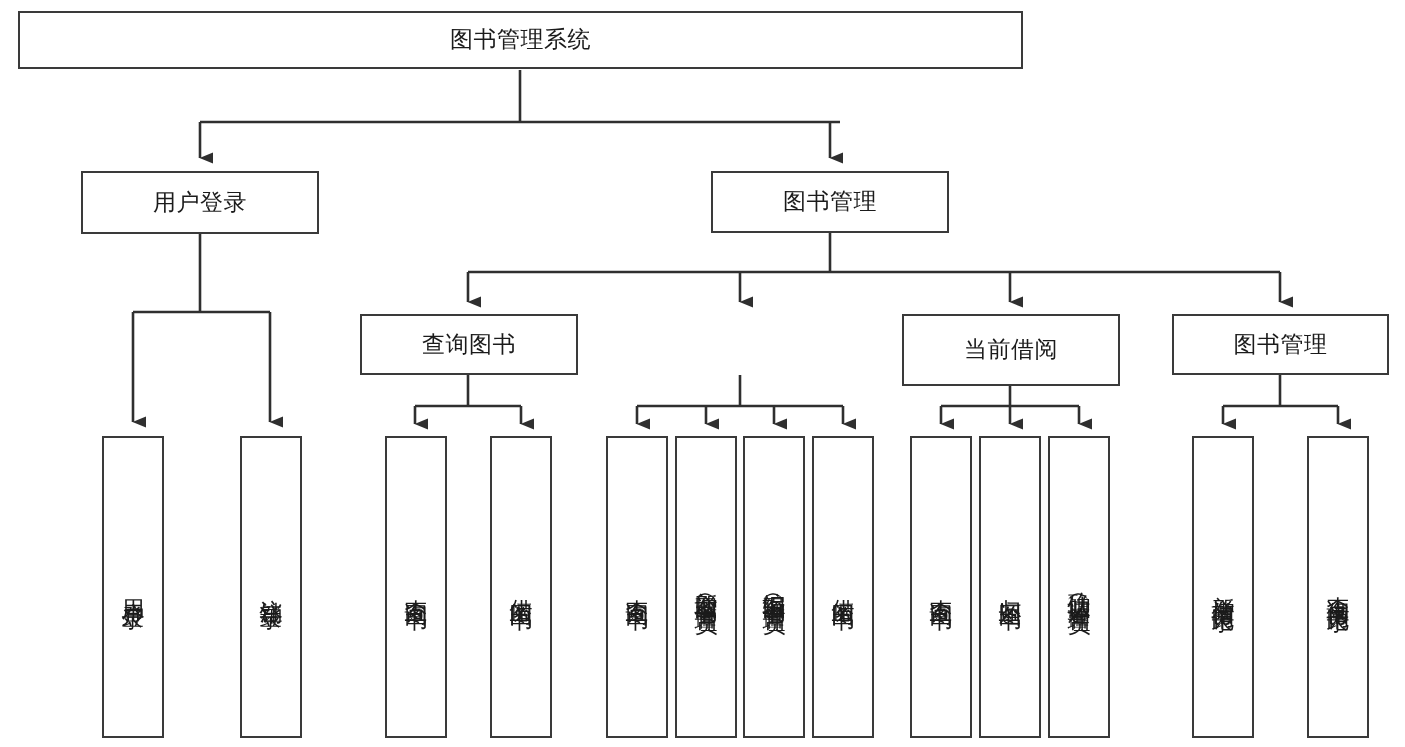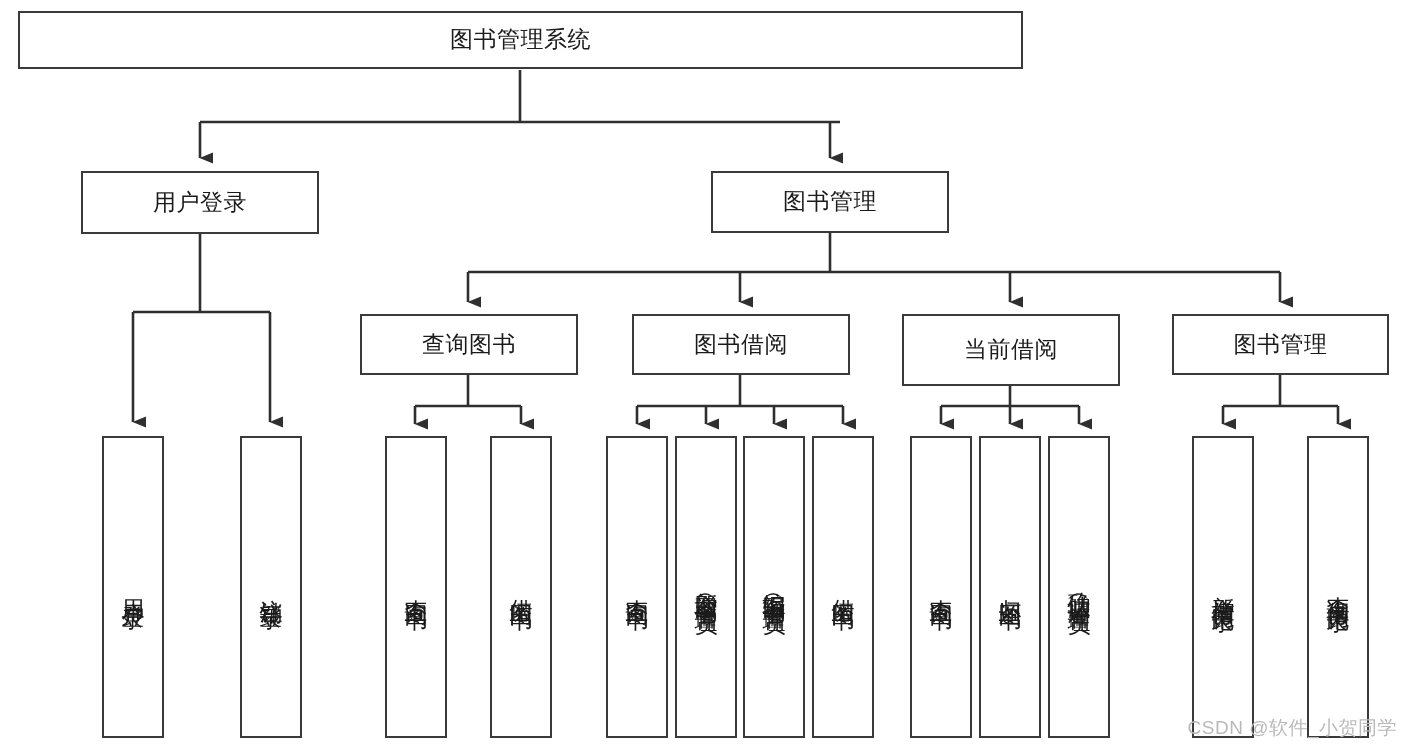--- a/index.html
+++ b/index.html
@@ -131,23 +131,20 @@
   </div>
 
   <div class="node h" style="left:711px; top:171px; width:238px; height:62px;">
     <span class="lbl">图书管理</span>
   </div>
 
   <div class="node h" style="left:360px; top:314px; width:218px; height:61px;">
     <span class="lbl">查询图书</span>
   </div>
 
-  <div class="node h" style="left:632px; top:314px; width:218px; height:61px;">
-    <span class="lbl">图书借阅</span>
-  </div>
 
   <div class="node h" style="left:902px; top:314px; width:218px; height:72px;">
     <span class="lbl">当前借阅</span>
   </div>
 
   <div class="node h" style="left:1172px; top:314px; width:217px; height:61px;">
     <span class="lbl">图书管理</span>
   </div>
 
   <div class="node v" style="left:102px; top:436px; width:62px; height:302px;">
@@ -195,15 +192,14 @@
   </div>
 
   <div class="node v" style="left:1192px; top:436px; width:62px; height:302px;">
     <span class="lbl">新增借阅记录</span>
   </div>
 
   <div class="node v" style="left:1307px; top:436px; width:62px; height:302px;">
     <span class="lbl">查询借阅记录</span>
   </div>
 
-  <div id="watermark">CSDN @软件_小贺同学</div>
 
 </div>
 
 </body></html>

